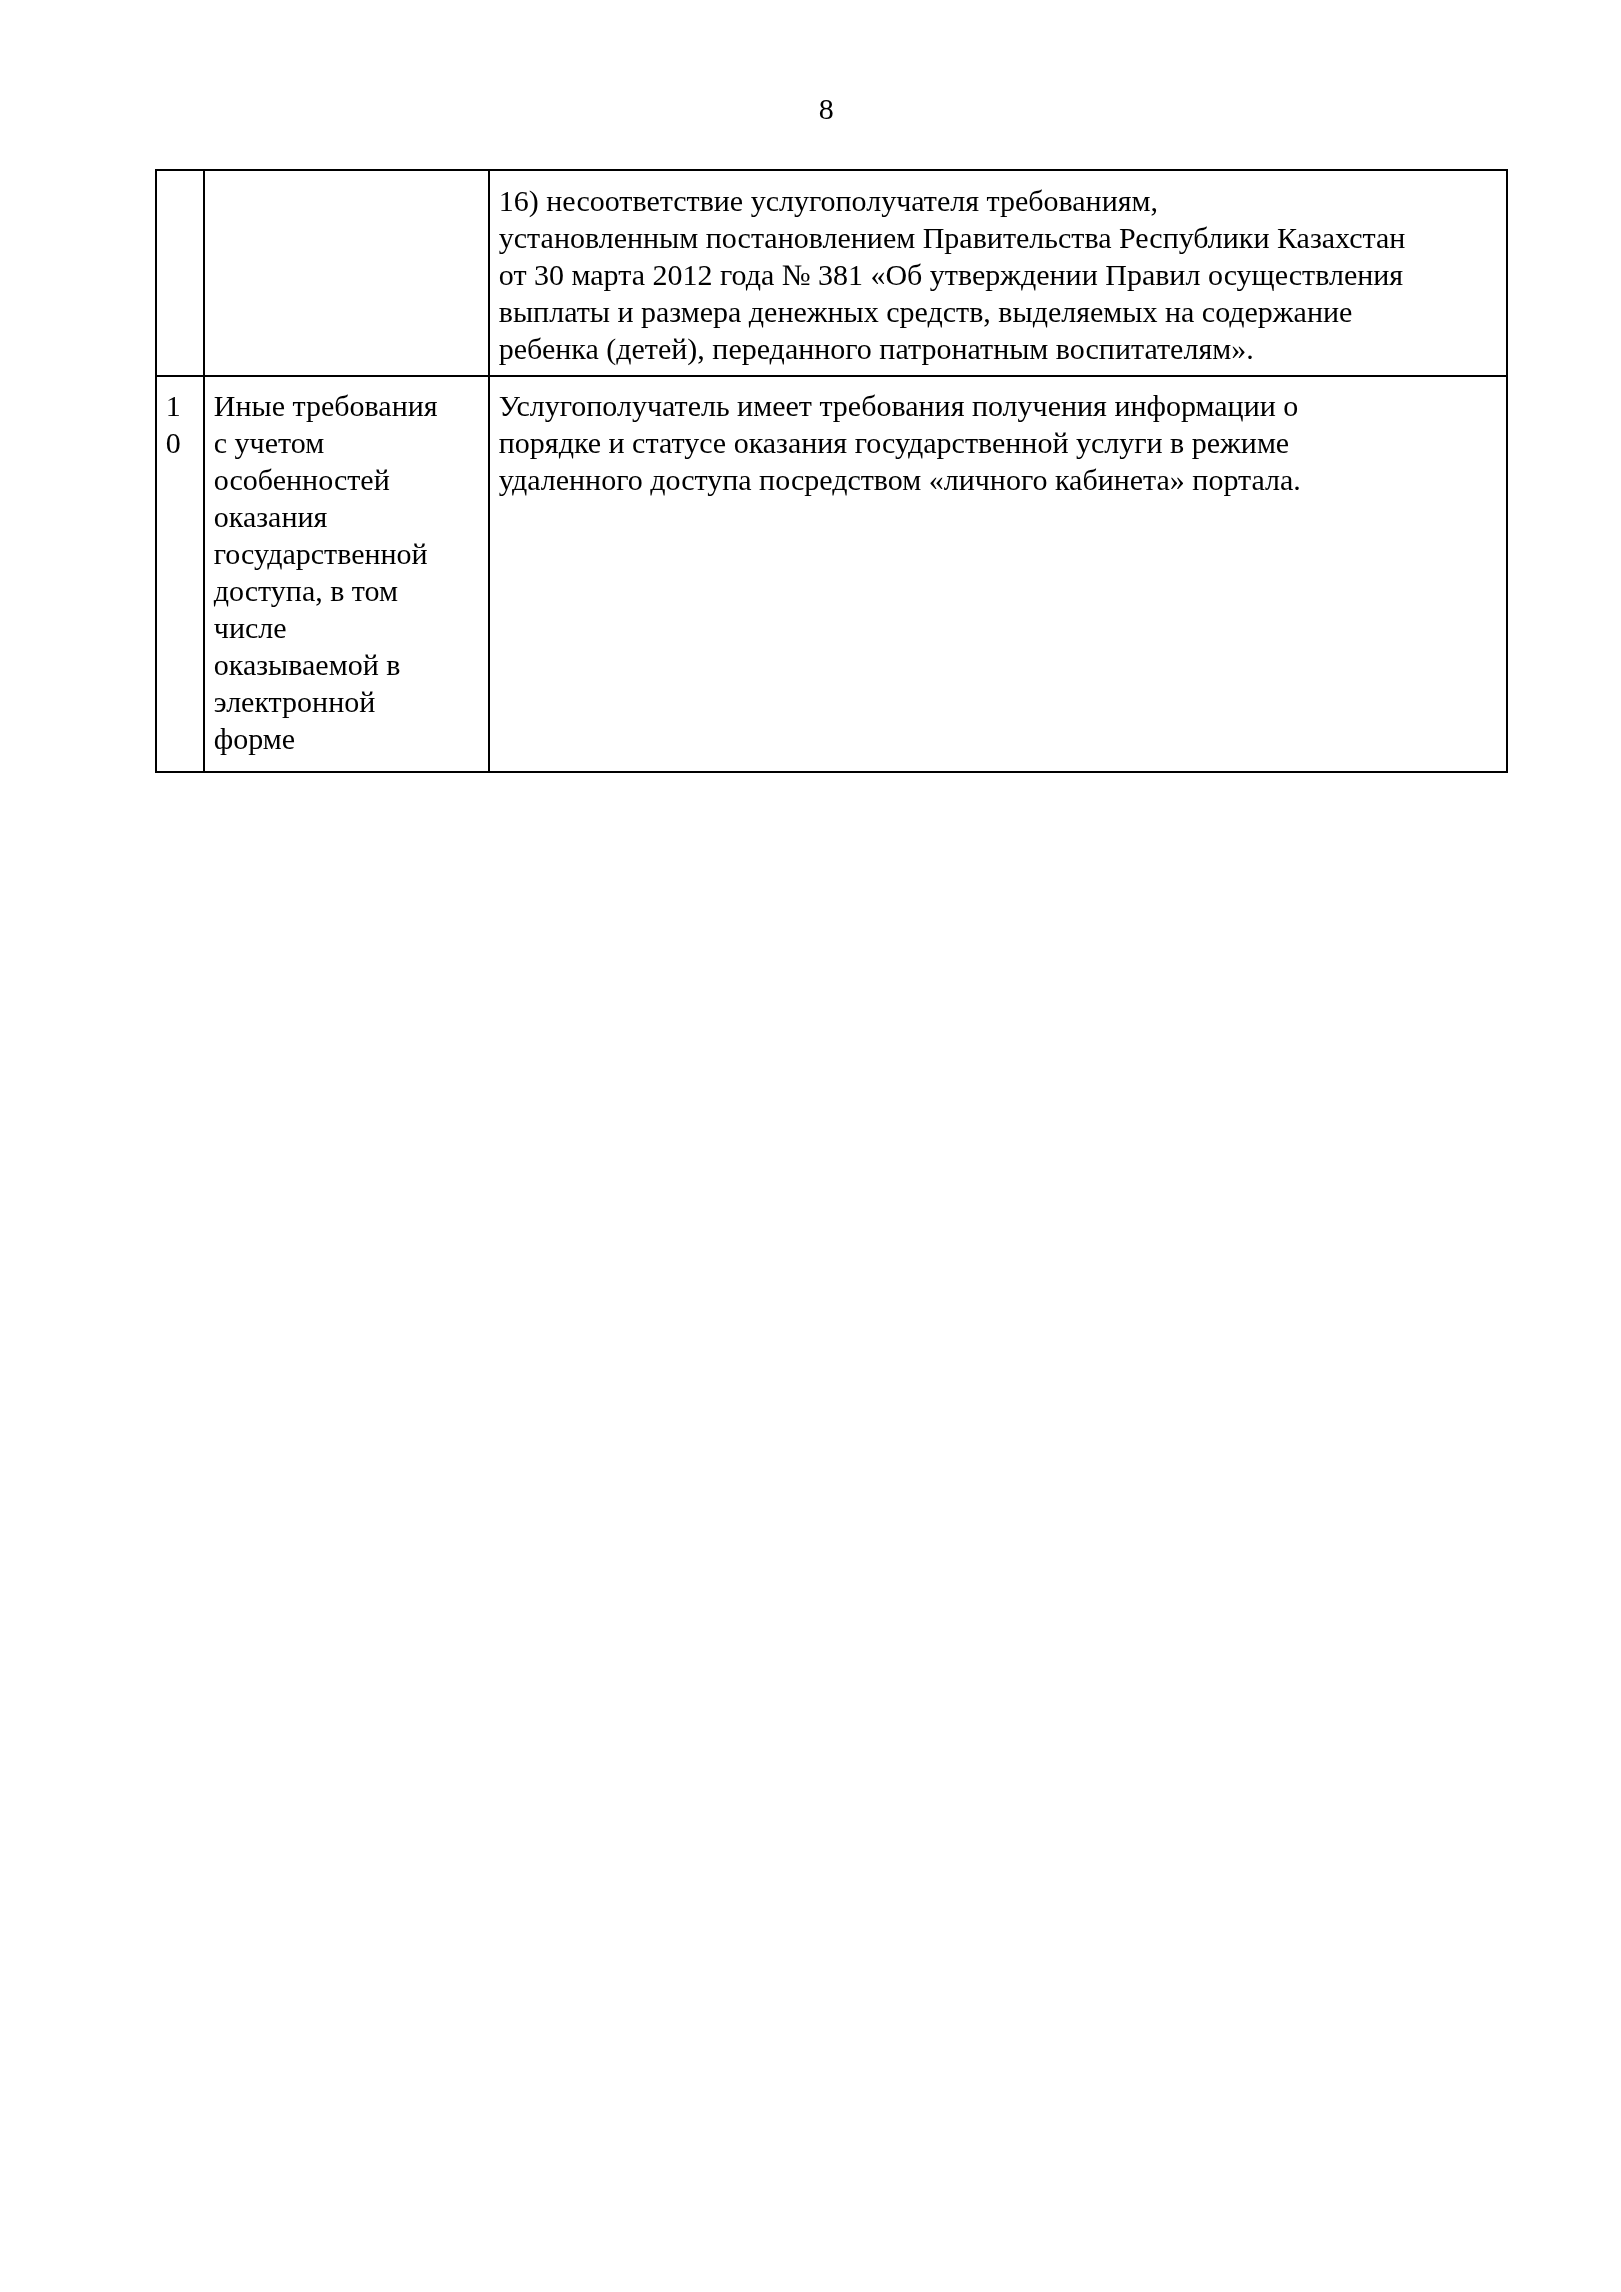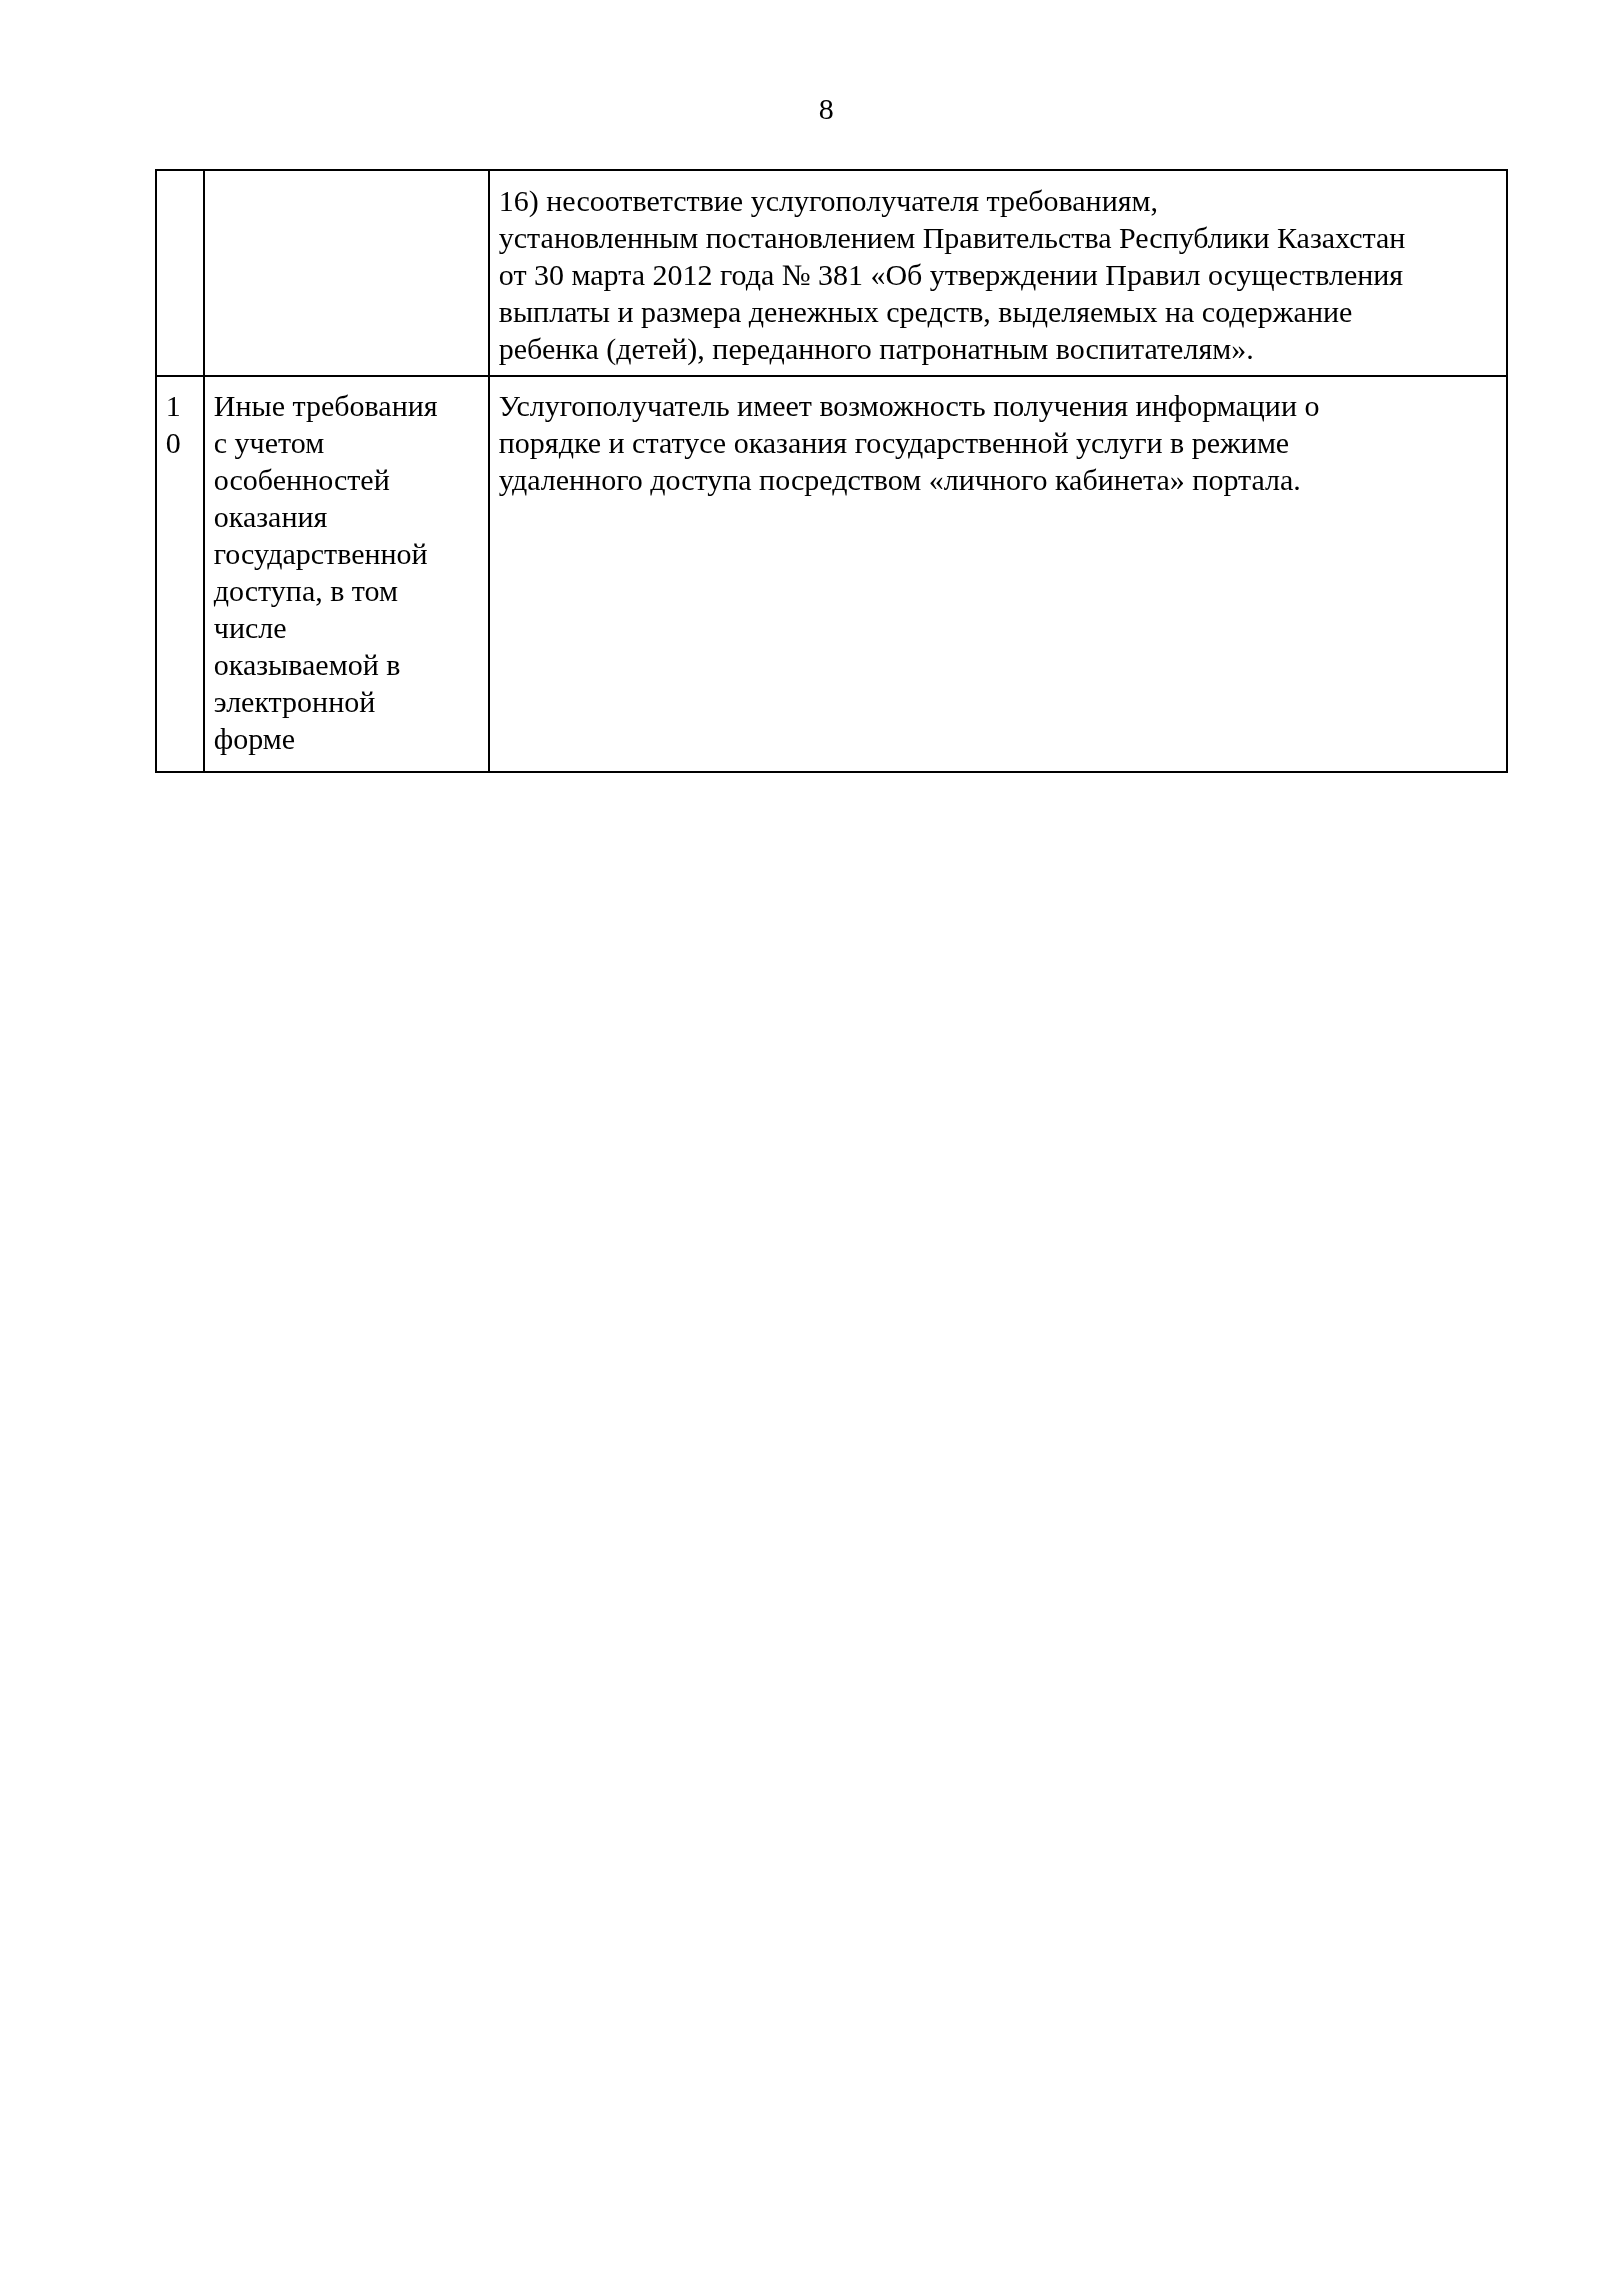--- a/index.html
+++ b/index.html
@@ -74,19 +74,19 @@
       <td>Иные требования
 с учетом
 особенностей
 оказания
 государственной
 доступа, в том
 числе
 оказываемой в
 электронной
 форме</td>
-      <td>Услугополучатель имеет возможность получения информации о
+      <td>Услугополучатель имеет требования получения информации о
 порядке и статусе оказания государственной услуги в режиме
 удаленного доступа посредством «личного кабинета» портала.</td>
     </tr>
   </tbody>
 </table>
 
 
 </body></html>

